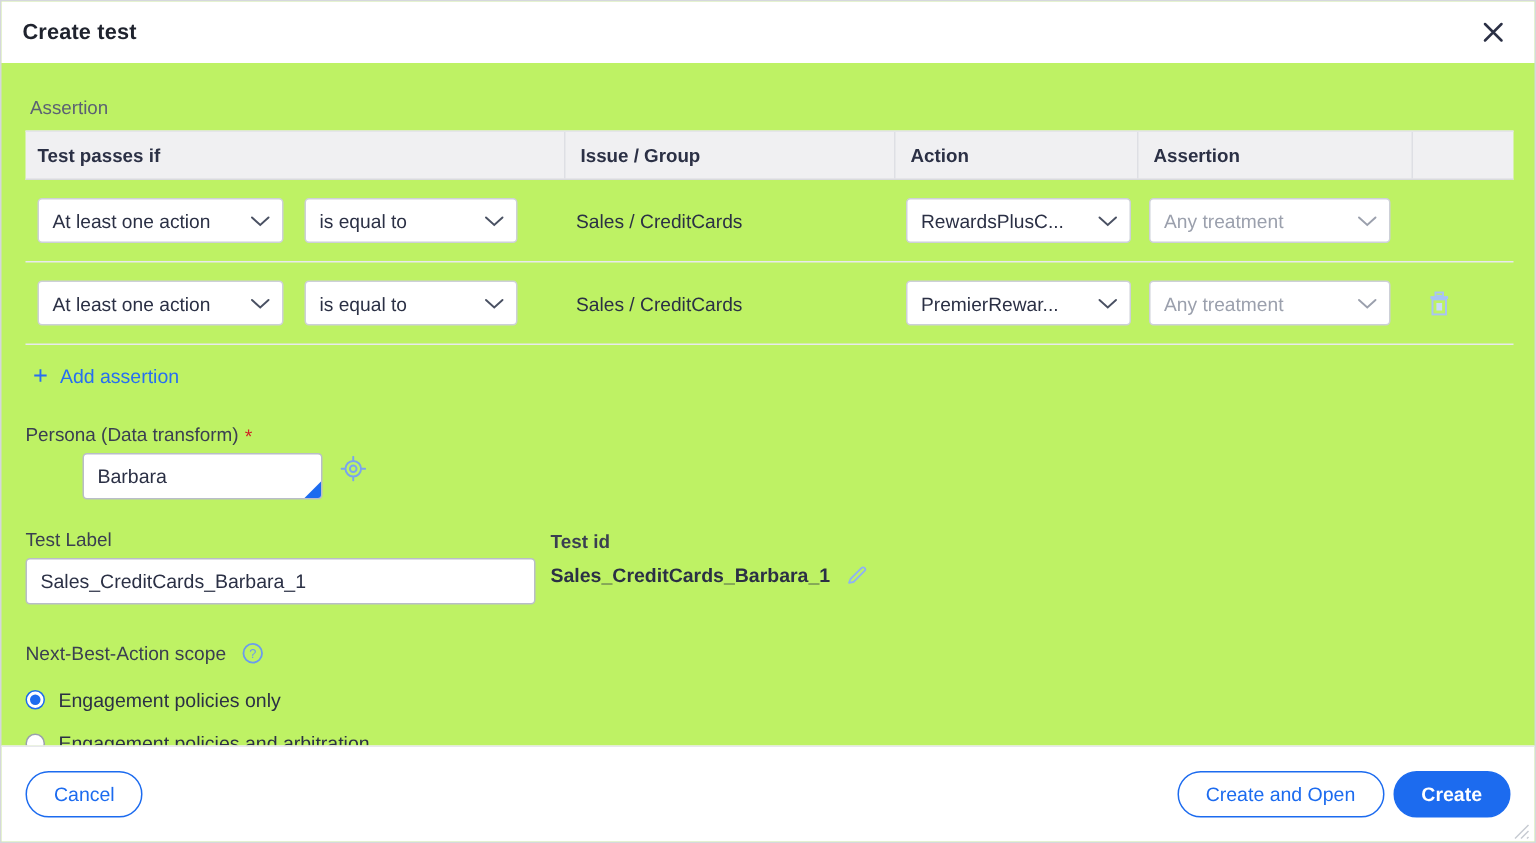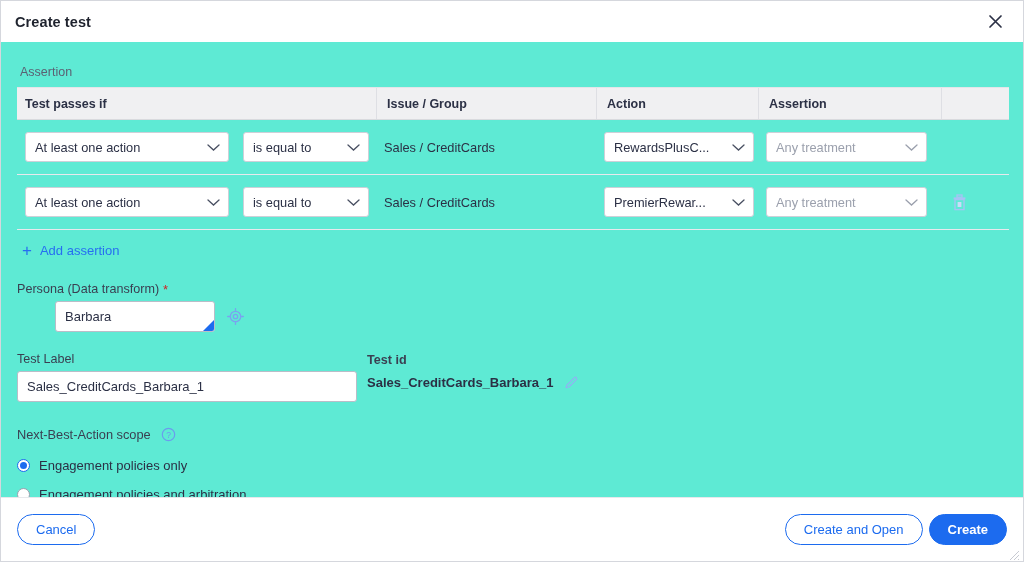--- a/index.html
+++ b/index.html
@@ -7,21 +7,21 @@
     margin: 0; padding: 0;
     width: 1024px; height: 562px;
     overflow: hidden;
     background: #ffffff;
     font-family: "Liberation Sans", sans-serif;
     color: #262a35;
   }
   .modal {
     position: relative;
     width: 1024px; height: 562px;
-    background: #5eead4;
+    background: #bef264;
     display: flex; flex-direction: column;
     border: 1px solid #d5d7dd;
   }
 
   
   .modal-header {
     height: 41px; flex: 0 0 41px;
     display: flex; align-items: center;
     padding: 0 14px 0 14px;
     background: #ffffff;
@@ -97,22 +97,22 @@
     font-size: 12.8px; color: #2b3045;
     cursor: pointer;
     white-space: nowrap; overflow: hidden;
   }
   .sel.placeholder { color: #9ba0ad; }
   .sel .chev {
     position: absolute; right: 8px; top: 50%;
     transform: translateY(-50%);
     pointer-events: none;
   }
-  .sel-passes  { width: 204px; margin-right: 14px; }
-  .sel-operator{ width: 126px; }
+  .sel-passes  { width: 164px; margin-right: 14px; }
+  .sel-operator{ width: 142px; }
   .sel-action  { width: 150px; }
   .sel-treat   { width: 161px; }
 
   .issue-text { font-size: 12.8px; color: #2b3045; }
 
   
   .add-assertion {
     display: inline-flex; align-items: center;
     gap: 8px;
     margin: 12px 0 0 5px;
@@ -122,21 +122,21 @@
   .add-assertion .plus { font-size: 17px; line-height: 1; font-weight: 400; }
 
   
   .field-block { margin-top: 22px; }
   .field-label {
     font-size: 12.6px; color: #3a3f51; margin-bottom: 5px;
     display: flex; align-items: center; gap: 4px;
   }
   .req-star { color: #cf2424; font-size: 13px; line-height: 1; }
 
-  .persona-row { display: flex; align-items: center; gap: 10px; padding-left: 38px; }
+  .persona-row { display: flex; gap: 10px; padding-left: 38px; }
   .txt-input {
     height: 31px;
     border: 1px solid #b9bdc8;
     border-radius: 3px;
     background: #ffffff;
     font-size: 13px; color: #2b3045;
     padding: 0 9px;
     display: flex; align-items: center;
     position: relative;
     overflow: hidden;

